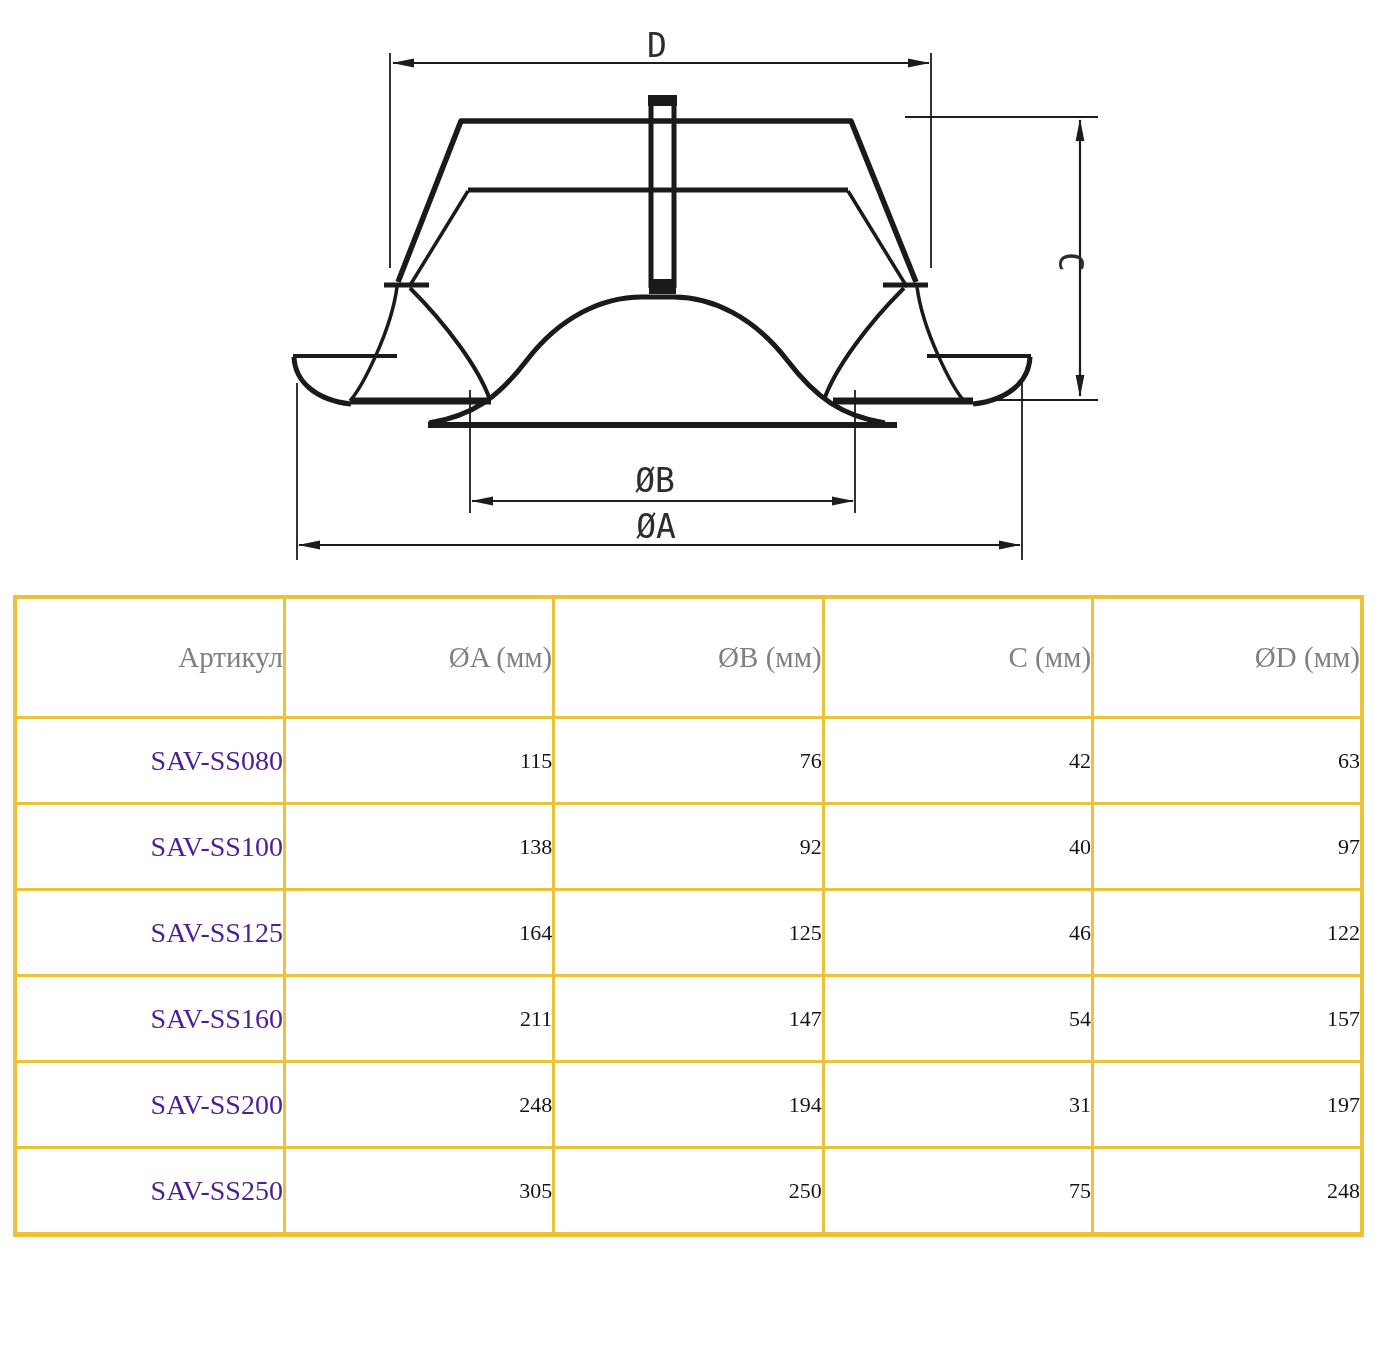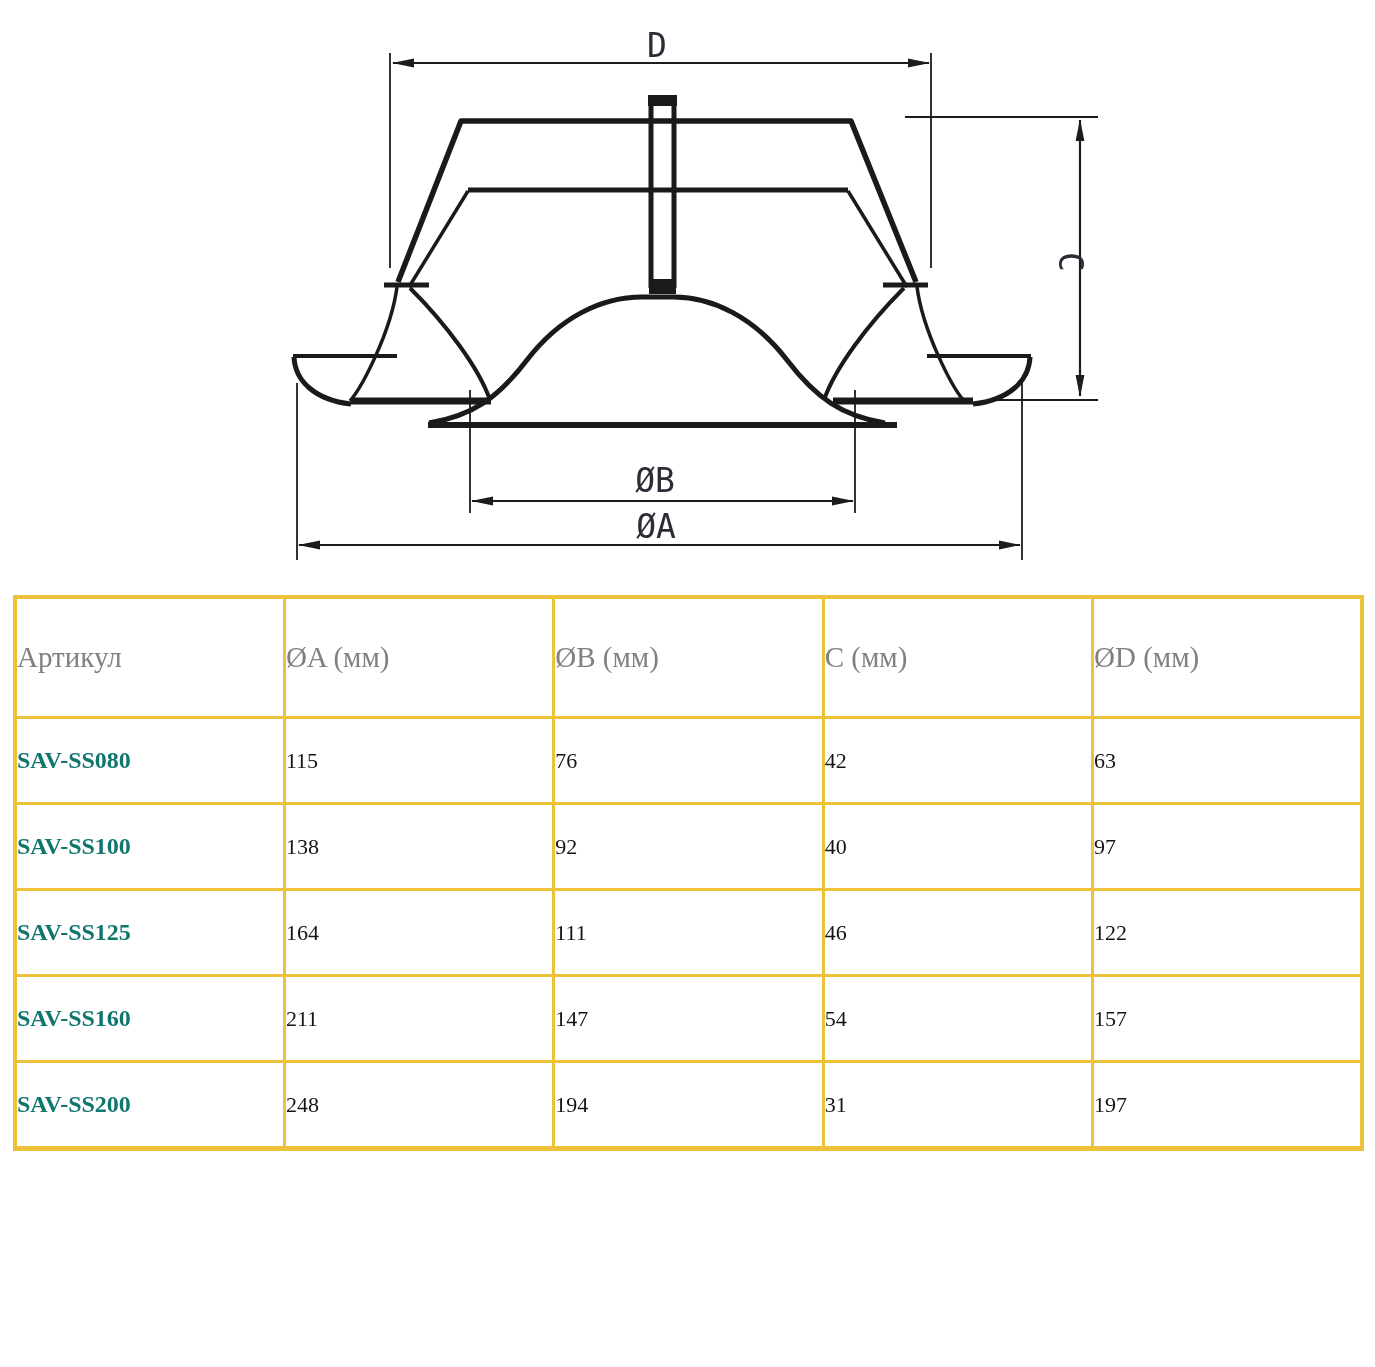--- a/index.html
+++ b/index.html
@@ -1,24 +1,24 @@
 <!DOCTYPE html>
 <html><head>
 <meta charset="utf-8">
 <style>
   html,body{margin:0;padding:0;background:#ffffff;}
   body{width:1375px;height:1367px;position:relative;font-family:"Liberation Serif","DejaVu Serif",serif;}
   .diagram-wrap{position:absolute;top:0;left:0;width:1375px;height:593px;}
   svg text{fill:#2c2c36;font-family:"DejaVu Sans Mono",monospace;font-size:33px;}
   .spec-table{position:absolute;top:595px;left:13px;width:1351px;border-collapse:collapse;background:#ffffff;}
-  .spec-table th,.spec-table td{border:3px solid #EEC13B;text-align:left;vertical-align:middle;padding:0;}
+  .spec-table th,.spec-table td{border:3px solid #EEC13B;text-align:right;vertical-align:middle;padding:0;}
   .spec-table{border:4px solid #EEC13B;border-bottom-width:5px;}
   .spec-table th{height:117px;width:20%;color:#808080;font-weight:normal;font-size:29px;}
   .spec-table td{height:83px;font-size:22px;color:#141414;}
-  .spec-table td.article{color:#0f766e;font-weight:bold;font-size:24px;}
+  .spec-table td.article{color:#4c1d95;font-weight:normal;font-size:28px;}
 </style>
 </head>
 <body>
 
 <div class="diagram-wrap">
   <svg width="1375" height="593" viewBox="0 0 1375 593">
 
     <g stroke="#1c1c1c" fill="none">
       <line x1="390" y1="53" x2="390" y2="268" stroke-width="1.8"></line>
       <line x1="931" y1="53" x2="931" y2="268" stroke-width="1.8"></line>
@@ -114,21 +114,21 @@
     <td class="article">SAV-SS100</td>
     <td>138</td>
     <td>92</td>
     <td>40</td>
     <td>97</td>
   </tr>
 
   <tr>
     <td class="article">SAV-SS125</td>
     <td>164</td>
-    <td>111</td>
+    <td>125</td>
     <td>46</td>
     <td>122</td>
   </tr>
 
 
   <tr>
     <td class="article">SAV-SS160</td>
     <td>211</td>
     <td>147</td>
     <td>54</td>
@@ -136,14 +136,21 @@
   </tr>
 
   <tr>
     <td class="article">SAV-SS200</td>
     <td>248</td>
     <td>194</td>
     <td>31</td>
     <td>197</td>
   </tr>
 
+  <tr>
+    <td class="article">SAV-SS250</td>
+    <td>305</td>
+    <td>250</td>
+    <td>75</td>
+    <td>248</td>
+  </tr>
 </tbody>
 </table>
 
 </body></html>

